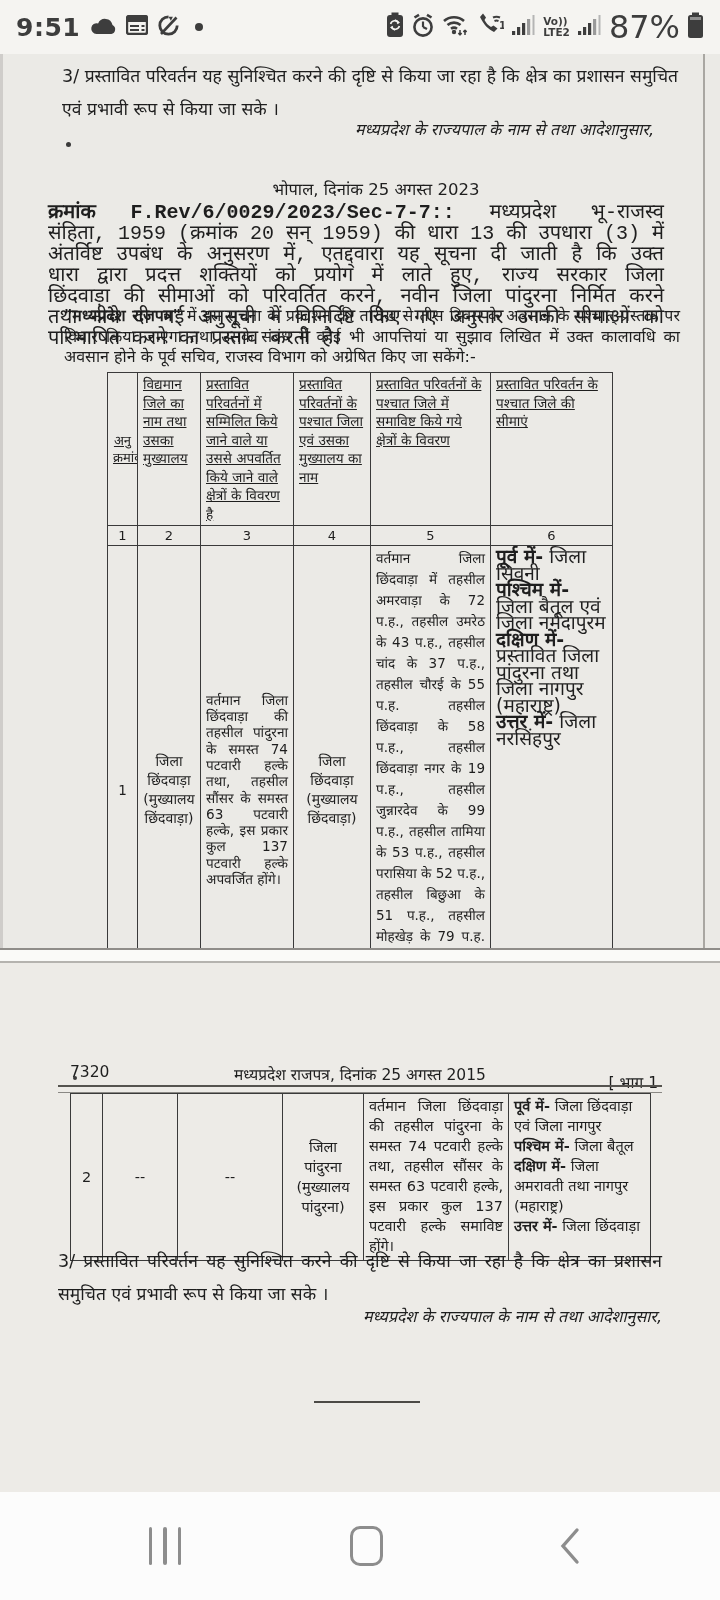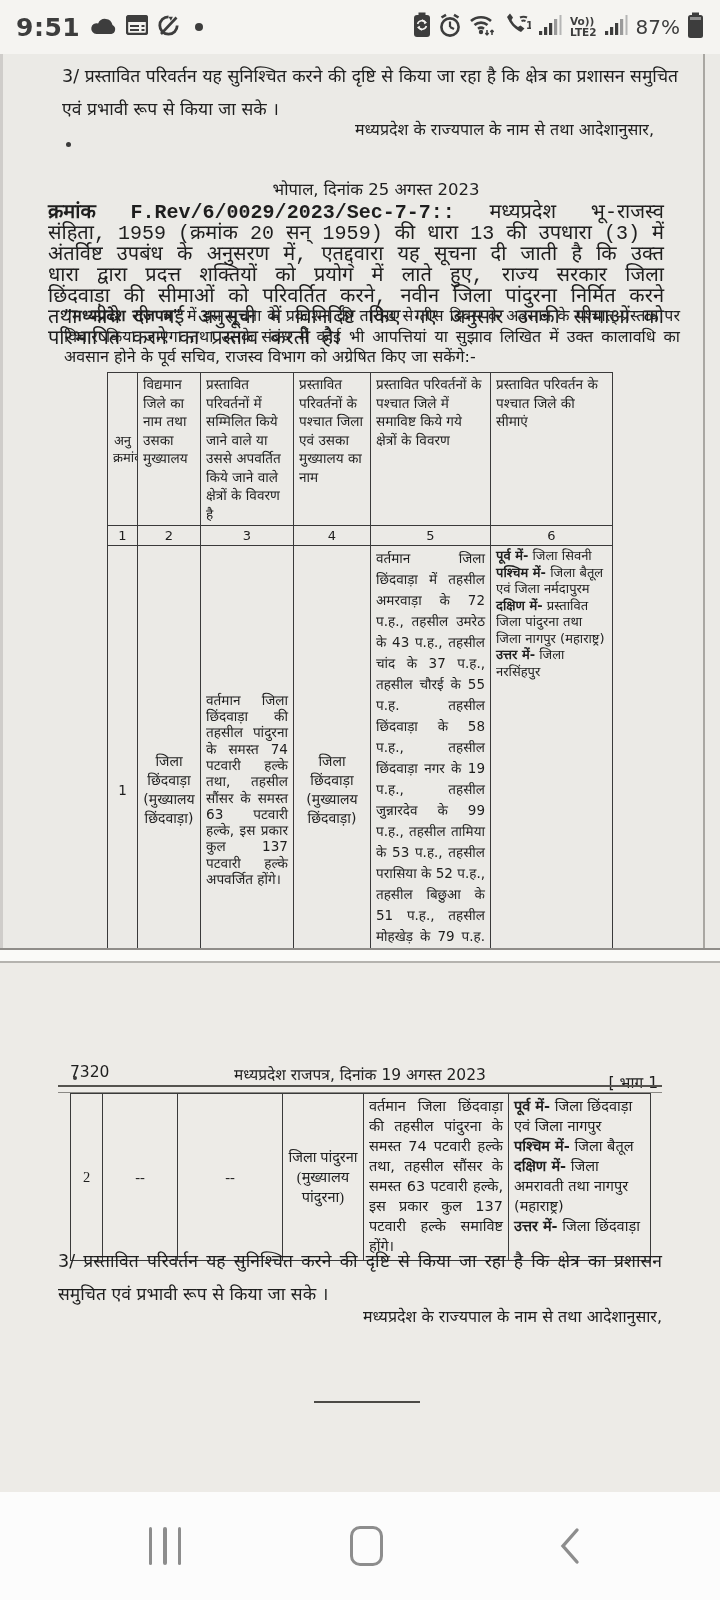--- a/index.html
+++ b/index.html
@@ -6,58 +6,58 @@
   body{width:720px;height:1600px;font-family:"DejaVu Sans",sans-serif;background:#e9e8e4;}
   .screen{position:relative;width:720px;height:1600px;overflow:hidden;background:#ecebe7;}
 
   
   .statusbar{position:absolute;top:0;left:0;width:720px;height:54px;background:#f5f4f1;
     display:flex;align-items:center;padding:0 16px;box-sizing:border-box;color:#3d3d3d;}
   .sb-left{display:flex;align-items:center;gap:9px;text-align:center;}
   .sb-time{font-size:25px;font-weight:600;letter-spacing:.5px;}
   .sb-right{margin-left:auto;display:flex;align-items:center;gap:7px;}
   .sb-netlabel{font-size:10.5px;line-height:11px;font-weight:600;text-align:left;}
-  .sb-batt-text{font-size:20px;font-weight:500;}
+  .sb-batt-text{font-size:32px;font-weight:500;}
   .sb-dot{width:8px;height:8px;border-radius:50%;background:#3d3d3d;margin-left:6px;}
 
   
   .page1{position:absolute;top:54px;left:0;width:720px;height:894px;background:#ebeae6;color:#1e1e1e;}
   .page1-edge{position:absolute;top:0;right:15px;width:2px;height:100%;background:#a9a7a2;}
   .page1-leftshade{position:absolute;top:0;left:0;width:3px;height:100%;background:#9a9894;opacity:.35;}
   .sep-a{position:absolute;top:948px;left:0;width:720px;height:2px;background:#8f8d89;}
   .sep-b{position:absolute;top:950px;left:0;width:720px;height:11px;background:#fafaf8;}
   .sep-c{position:absolute;top:961px;left:0;width:720px;height:2px;background:#b5b3af;}
   .page2{position:absolute;top:963px;left:0;width:720px;height:529px;background:#edebe7;color:#1e1e1e;}
 
   .para{position:absolute;text-align:justify;text-align-last:left;}
   .p3{left:62px;width:616px;font-size:17.5px;line-height:33px;}
-  .sig{position:absolute;text-align:right;font-size:16px;line-height:28px;}
+  .sig{position:absolute;text-align:right;font-size:16px;line-height:28px;font-style:italic;}
   .sig b{font-size:16.5px;}
   .dateline{position:absolute;left:16px;width:720px;text-align:center;font-size:16.5px;}
   .notif{left:48px;top:148px;width:616px;font-size:20px;line-height:21px;font-family:Liberation Mono, monospace;}
   .rajpatra{left:64px;top:252px;width:616px;font-size:16px;line-height:20.5px;}
   .speck{position:absolute;border-radius:50%;background:#3a3a3a;}
 
   
   table.gz{border-collapse:collapse;position:absolute;table-layout:fixed;}
   table.gz td,table.gz th{border:1.6px solid #3a3a3a;padding:2px 5px;vertical-align:top;
     font-weight:normal;box-sizing:border-box;overflow:hidden;}
   .t1{left:107px;top:318px;width:505px;}
-  .t1 th{font-size:13.6px;line-height:18.5px;text-align:left;font-weight:600;}
+  .t1 th{font-size:13.6px;line-height:18.5px;text-align:left;font-weight:600;text-decoration:underline;}
   .t1 .hc1{text-align:center;vertical-align:middle;font-size:13px;line-height:17px;}
   .numrow td{text-align:center;font-size:13px;font-weight:600;padding:0;line-height:15px;height:15px;}
   .cell-just{text-align:justify;text-align-last:left;}
   .t1 .c1{vertical-align:middle;text-align:center;font-size:13.5px;}
   .t1 .c2,.t1 .c4{vertical-align:middle;text-align:center;font-size:14px;line-height:19px;}
   .t1 .c3{vertical-align:middle;font-size:13.6px;line-height:16.3px;}
   .t1 .c5{font-size:13.5px;line-height:21px;}
-  .t1 .c6{font-size:13px;line-height:16.5px;}
+  .t1 .c6{font-size:19px;line-height:16.5px;}
   .t2{left:70px;top:130px;width:580px;}
   .t2 td{font-size:14.5px;}
-  .t2 .c1,.t2 .c2,.t2 .c3,.t2 .c4{vertical-align:middle;text-align:center;line-height:20px;font-family:Liberation Serif, serif;}
+  .t2 .c1,.t2 .c2,.t2 .c3,.t2 .c4{vertical-align:middle;text-align:center;line-height:20px;}
   .t2 .c5{line-height:20px;}
   .t2 .c6{line-height:20px;}
   .bline b{font-weight:600;}
 
   
   .p2head{position:absolute;top:100px;left:0;width:720px;font-size:15.5px;}
   .p2-num{position:absolute;left:70px;top:0;}
   .p2-title{position:absolute;left:0;width:720px;text-align:center;top:0;}
   .p2-part{position:absolute;right:62px;top:8px;}
   .dbl-rule{position:absolute;left:58px;top:122px;width:604px;height:5px;
@@ -236,21 +236,21 @@
     </tbody>
       </table>
   </div>
 
   <div class="sep-a"></div>
   <div class="sep-b"></div>
   <div class="sep-c"></div>
 
   <div class="page2">
     <div class="p2head">
-      <span class="p2-title">मध्यप्रदेश राजपत्र, दिनांक 19 अगस्त 2023</span>
+      <span class="p2-title">मध्यप्रदेश राजपत्र, दिनांक 25 अगस्त 2015</span>
       <span class="p2-num">7320</span>
       <span class="p2-part">[ भाग 1</span>
     </div>
     <div class="dbl-rule"></div>
     <div class="speck" style="left:73px;top:113px;width:4px;height:4px;"></div>
 
     <table class="gz t2">
       <colgroup>
           <col style="width:32px">
           <col style="width:75px">

